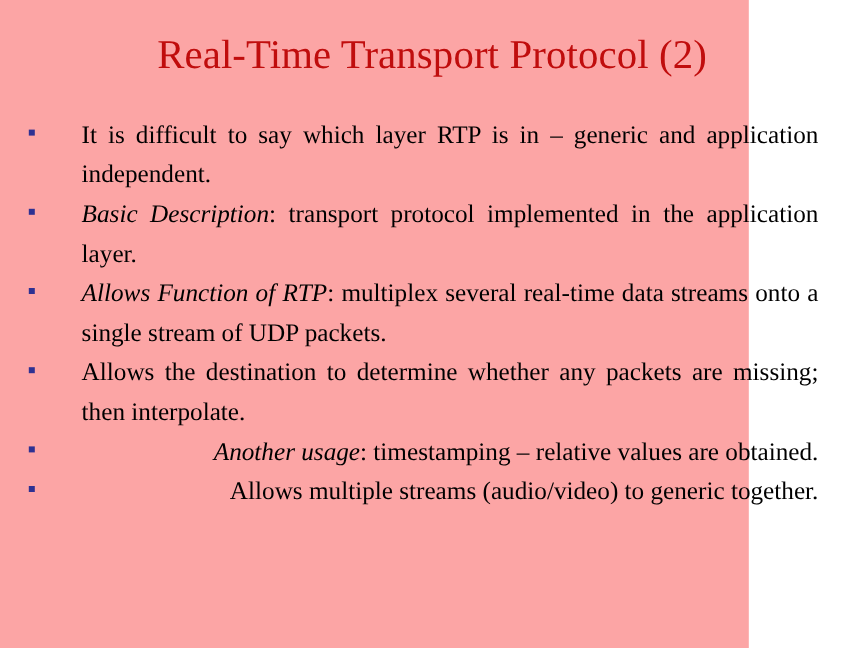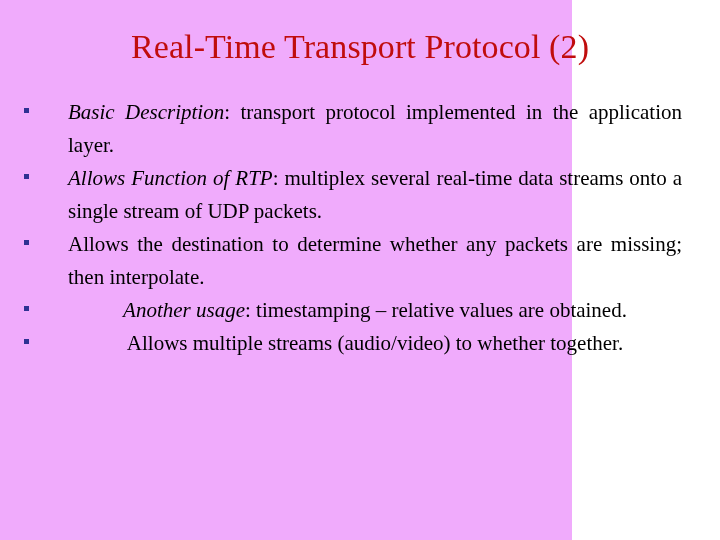--- a/index.html
+++ b/index.html
@@ -8,23 +8,23 @@
   }
   body {
     width: 720px;
     height: 540px;
     background: #ffffff;
     font-family: "Liberation Serif", "DejaVu Serif", serif;
     overflow: hidden;
   }
   .slide {
     position: relative;
-    width: 572px;
+    width: 624px;
     height: 540px;
-    background: #f0abfc;
+    background: #fca5a5;
     box-sizing: border-box;
   }
   .slide-title {
     position: absolute;
     top: 26px;
     left: 0;
     width: 720px;
     text-align: center;
     color: #C00D0D;
     font-family: "Liberation Serif", "DejaVu Serif", serif;
@@ -69,35 +69,36 @@
     hyphens: none;
   }
   
   .bullet-text > .lead {
     font-style: italic;
   }
   .bullet-text > .lead-colon {
     font-style: normal;
   }
   .single-line .bullet-text {
-    text-align: center;
+    text-align: right;
     white-space: nowrap;
   }
 </style>
 </head>
 <body>
 
 <div class="slide">
 
   <div class="slide-title">Real-Time Transport Protocol (2)</div>
 
   <ul class="body-list">
 
     <li class="bullet-row">
       <span class="bullet-marker"></span>
+      <span class="bullet-text"><span class="lead"></span><span class="lead-colon"></span><span class="body">It is difficult to say which layer RTP is in – generic and application independent.</span></span>
     </li>
 
     <li class="bullet-row">
       <span class="bullet-marker"></span>
       <span class="bullet-text"><span class="lead">Basic Description</span><span class="lead-colon">:</span><span class="body"> transport protocol implemented in the application layer.</span></span>
     </li>
 
     <li class="bullet-row">
       <span class="bullet-marker"></span>
       <span class="bullet-text"><span class="lead">Allows Function of RTP</span><span class="lead-colon">:</span><span class="body"> multiplex several real-time data streams onto a single stream of UDP packets.</span></span>
@@ -109,18 +110,18 @@
       <span class="bullet-text"><span class="lead"></span><span class="lead-colon"></span><span class="body">Allows the destination to determine whether any packets are missing; then interpolate.</span></span>
     </li>
 
     <li class="bullet-row single-line">
       <span class="bullet-marker"></span>
       <span class="bullet-text"><span class="lead">Another usage</span><span class="lead-colon">:</span><span class="body"> timestamping – relative values are obtained.</span></span>
     </li>
 
     <li class="bullet-row single-line">
       <span class="bullet-marker"></span>
-      <span class="bullet-text"><span class="lead"></span><span class="lead-colon"></span><span class="body">Allows multiple streams (audio/video) to whether together.</span></span>
+      <span class="bullet-text"><span class="lead"></span><span class="lead-colon"></span><span class="body">Allows multiple streams (audio/video) to generic together.</span></span>
     </li>
 
   </ul>
 
 </div>
 
 </body></html>

